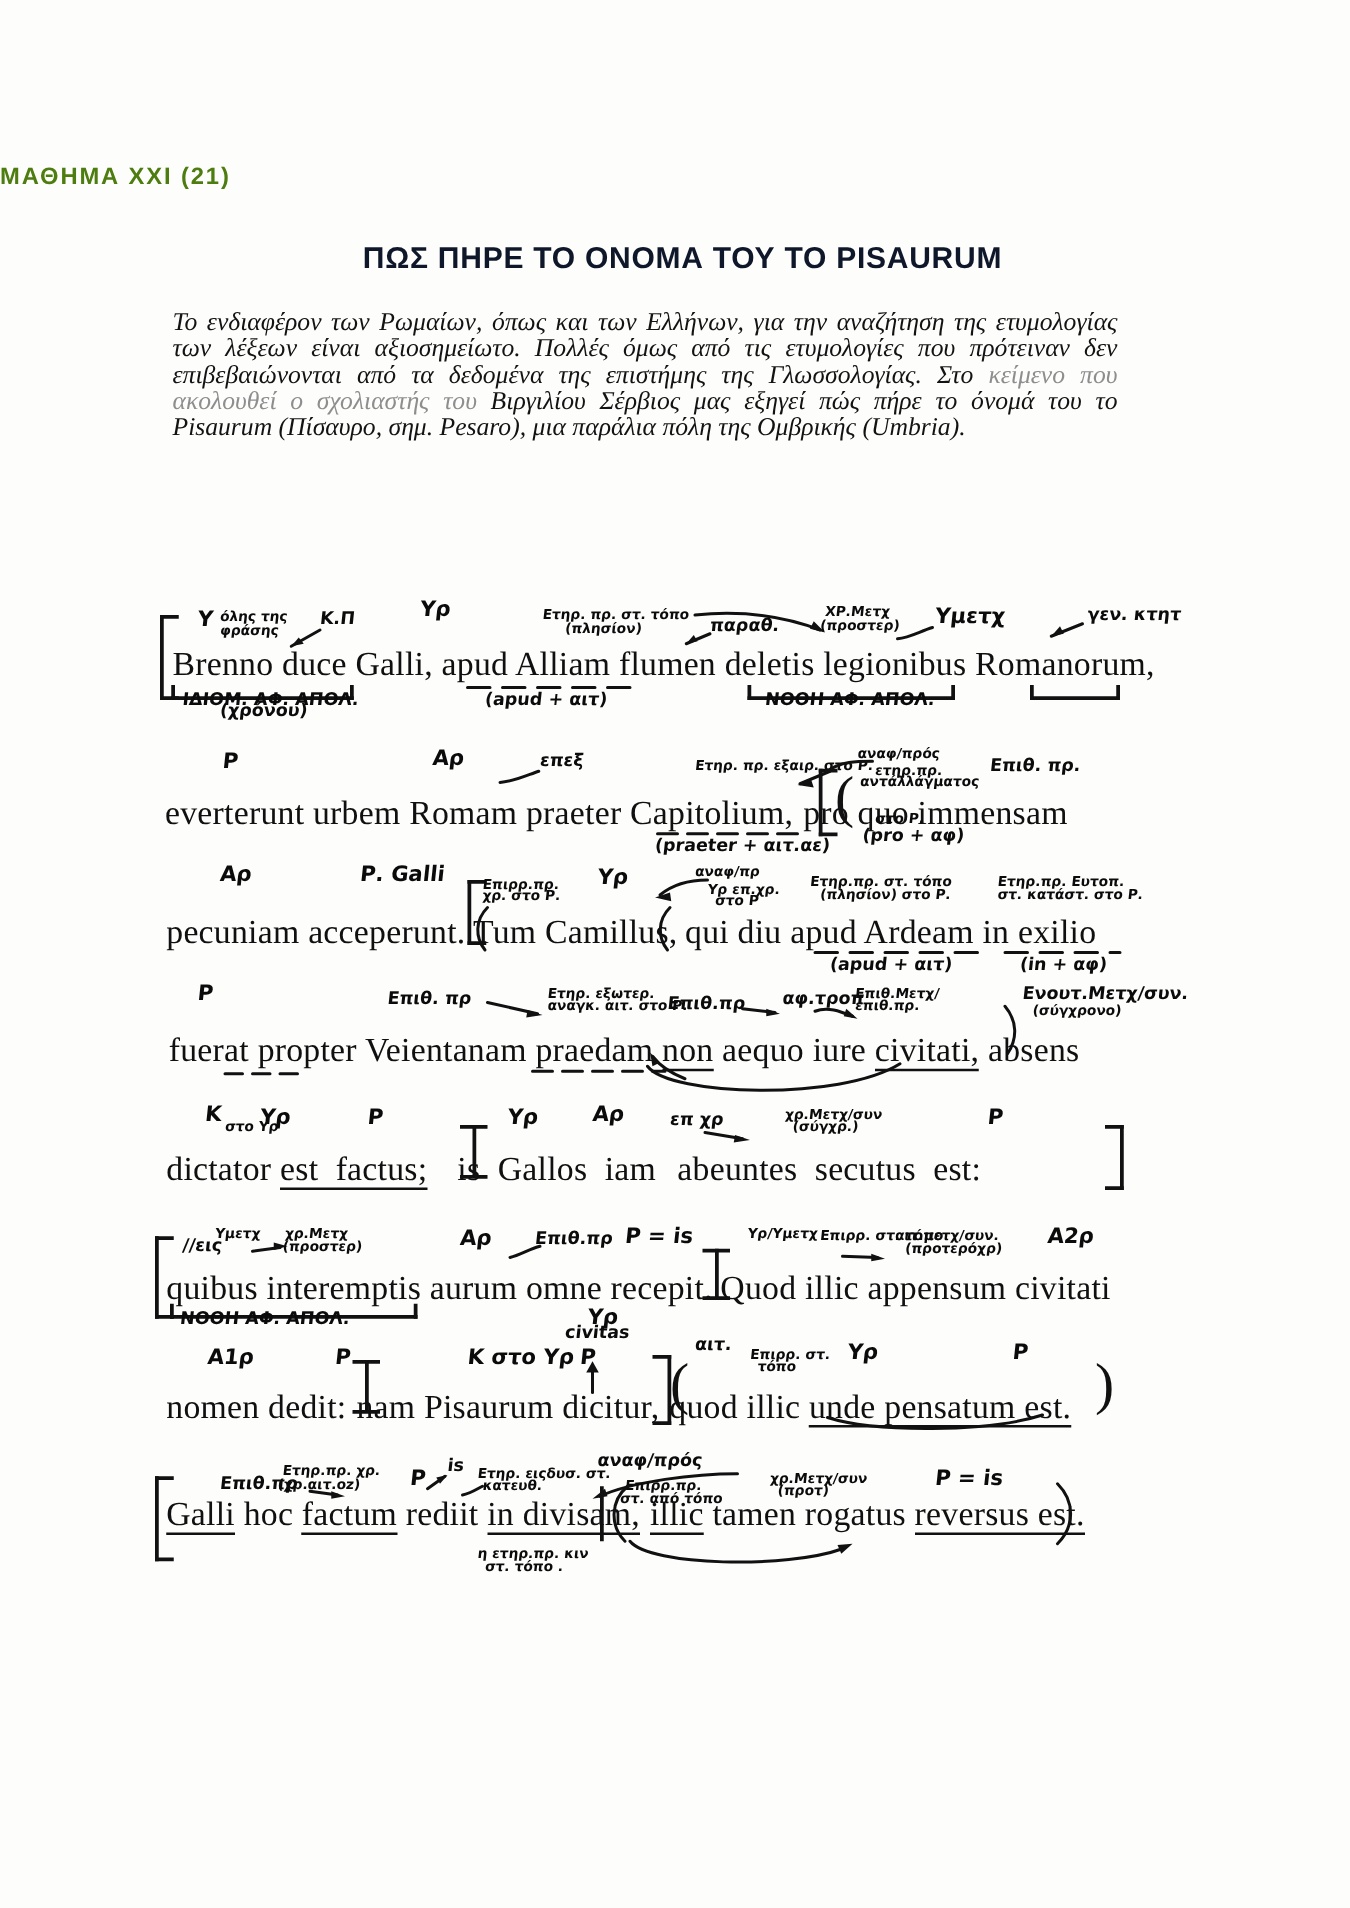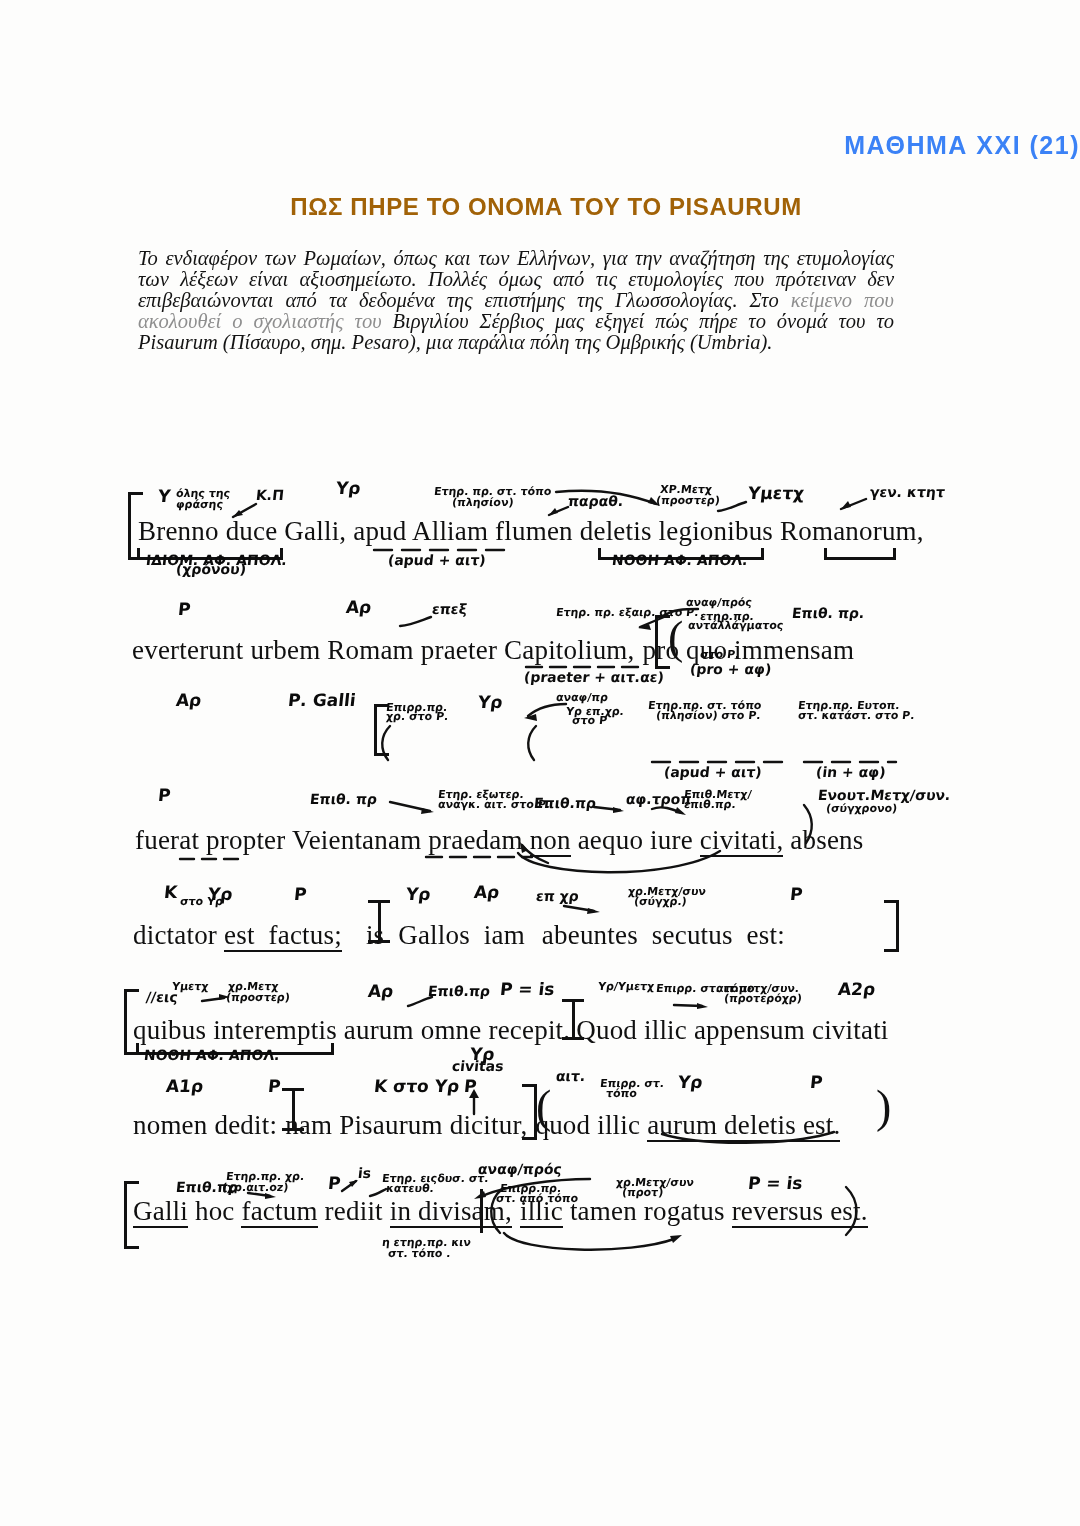--- a/index.html
+++ b/index.html
@@ -10,35 +10,35 @@
     position:relative;
     overflow:hidden;
   }
   .page{
     position:absolute;inset:0;
     background:#fdfdfc;
   }
   
   .title{
     position:absolute;left:0;right:0;top:131px;
-    text-align:right;
+    text-align:left;
     font-family:"Liberation Sans", sans-serif;
     font-weight:bold;
-    font-size:25px;
+    font-size:19px;
     letter-spacing:1.5px;
-    color:#3b82f6;
+    color:#4d7c0f;
   }
   .subtitle{
     position:absolute;left:0;right:0;top:193px;
     text-align:center;
     font-family:"Liberation Sans", sans-serif;
     font-weight:bold;
     font-size:24px;
     letter-spacing:0.6px;
-    color:#a16207;
+    color:#0f172a;
     padding-left:12px;
   }
   
   .intro{
     position:absolute;left:138px;top:248px;width:756px;
     font-family:"Liberation Serif", serif;
     font-style:italic;
     font-size:20.5px;
     line-height:21px;
     text-align:justify;
@@ -258,20 +258,21 @@
 
       <div class="ann low" style="left:566px;top:22px;">Υρ επ.χρ.</div>
       <div class="ann low" style="left:572px;top:31px;">στο Ρ</div>
 
       <div class="ann low" style="left:648px;top:16px;">Ετηρ.πρ. στ. τόπο</div>
       <div class="ann low" style="left:656px;top:26px;">(πλησίον) στο Ρ.</div>
 
       <div class="ann low" style="left:798px;top:16px;">Ετηρ.πρ. Ευτοπ.</div>
       <div class="ann low" style="left:798px;top:26px;">στ. κατάστ. στο Ρ.</div>
 
+      <div class="latin" style="left:133px;">pecuniam acceperunt.<span class="sp" style="width:6px"></span>Tum Camillus,<span class="sp" style="width:6px"></span>qui diu apud Ardeam in exilio</div>
 
       <svg class="ink" style="left:378px;top:40px;width:16px;height:38px;" viewBox="0 0 16 38">
           <path d="M12 2 C2 12 2 26 10 36"></path>
         </svg>
       <svg class="ink" style="left:524px;top:40px;width:16px;height:38px;" viewBox="0 0 16 38">
           <path d="M12 2 C2 12 2 26 10 36"></path>
         </svg>
 
       <svg class="ink" style="left:650px;top:74px;width:146px;height:8px;" viewBox="0 0 146 8">
           <path d="M2 4 h18 M30 4 h18 M58 4 h18 M86 4 h18 M114 4 h18"></path>
@@ -415,21 +416,21 @@
           <path d="M6 26 L6 6"></path>
           <path class="arrow" d="M6 1 l-5 9 l10 0 z"></path>
         </svg>
 
       <div class="ann mid" style="left:556px;top:6px;">αιτ.</div>
       <div class="ann low" style="left:600px;top:14px;">Επιρρ. στ.</div>
       <div class="ann low" style="left:606px;top:24px;">τόπο</div>
       <div class="ann big" style="left:678px;top:12px;">Υρ</div>
       <div class="ann big" style="left:810px;top:12px;">Ρ</div>
 
-      <div class="latin" style="left:133px;">nomen dedit:<span class="sp" style="width:8px"></span>nam Pisaurum dicitur,<span class="sp" style="width:8px"></span>quod illic <span class="u-solid">aurum deletis est.</span></div>
+      <div class="latin" style="left:133px;">nomen dedit:<span class="sp" style="width:8px"></span>nam Pisaurum dicitur,<span class="sp" style="width:8px"></span>quod illic <span class="u-solid">unde pensatum est.</span></div>
 
       <div class="tbar" style="left:282px;top:24px;width:22px;"></div>
       <div class="vbar" style="left:292px;top:24px;height:42px;"></div>
       <div class="tbar" style="left:282px;top:64px;width:22px;"></div>
 
       <div class="brk-r" style="left:522px;top:20px;height:50px;"></div>
       <div class="paren" style="left:536px;top:20px;">(</div>
       <div class="paren" style="left:876px;top:20px;">)</div>
 
       <svg class="ink" style="left:660px;top:66px;width:180px;height:18px;" viewBox="0 0 180 18">

